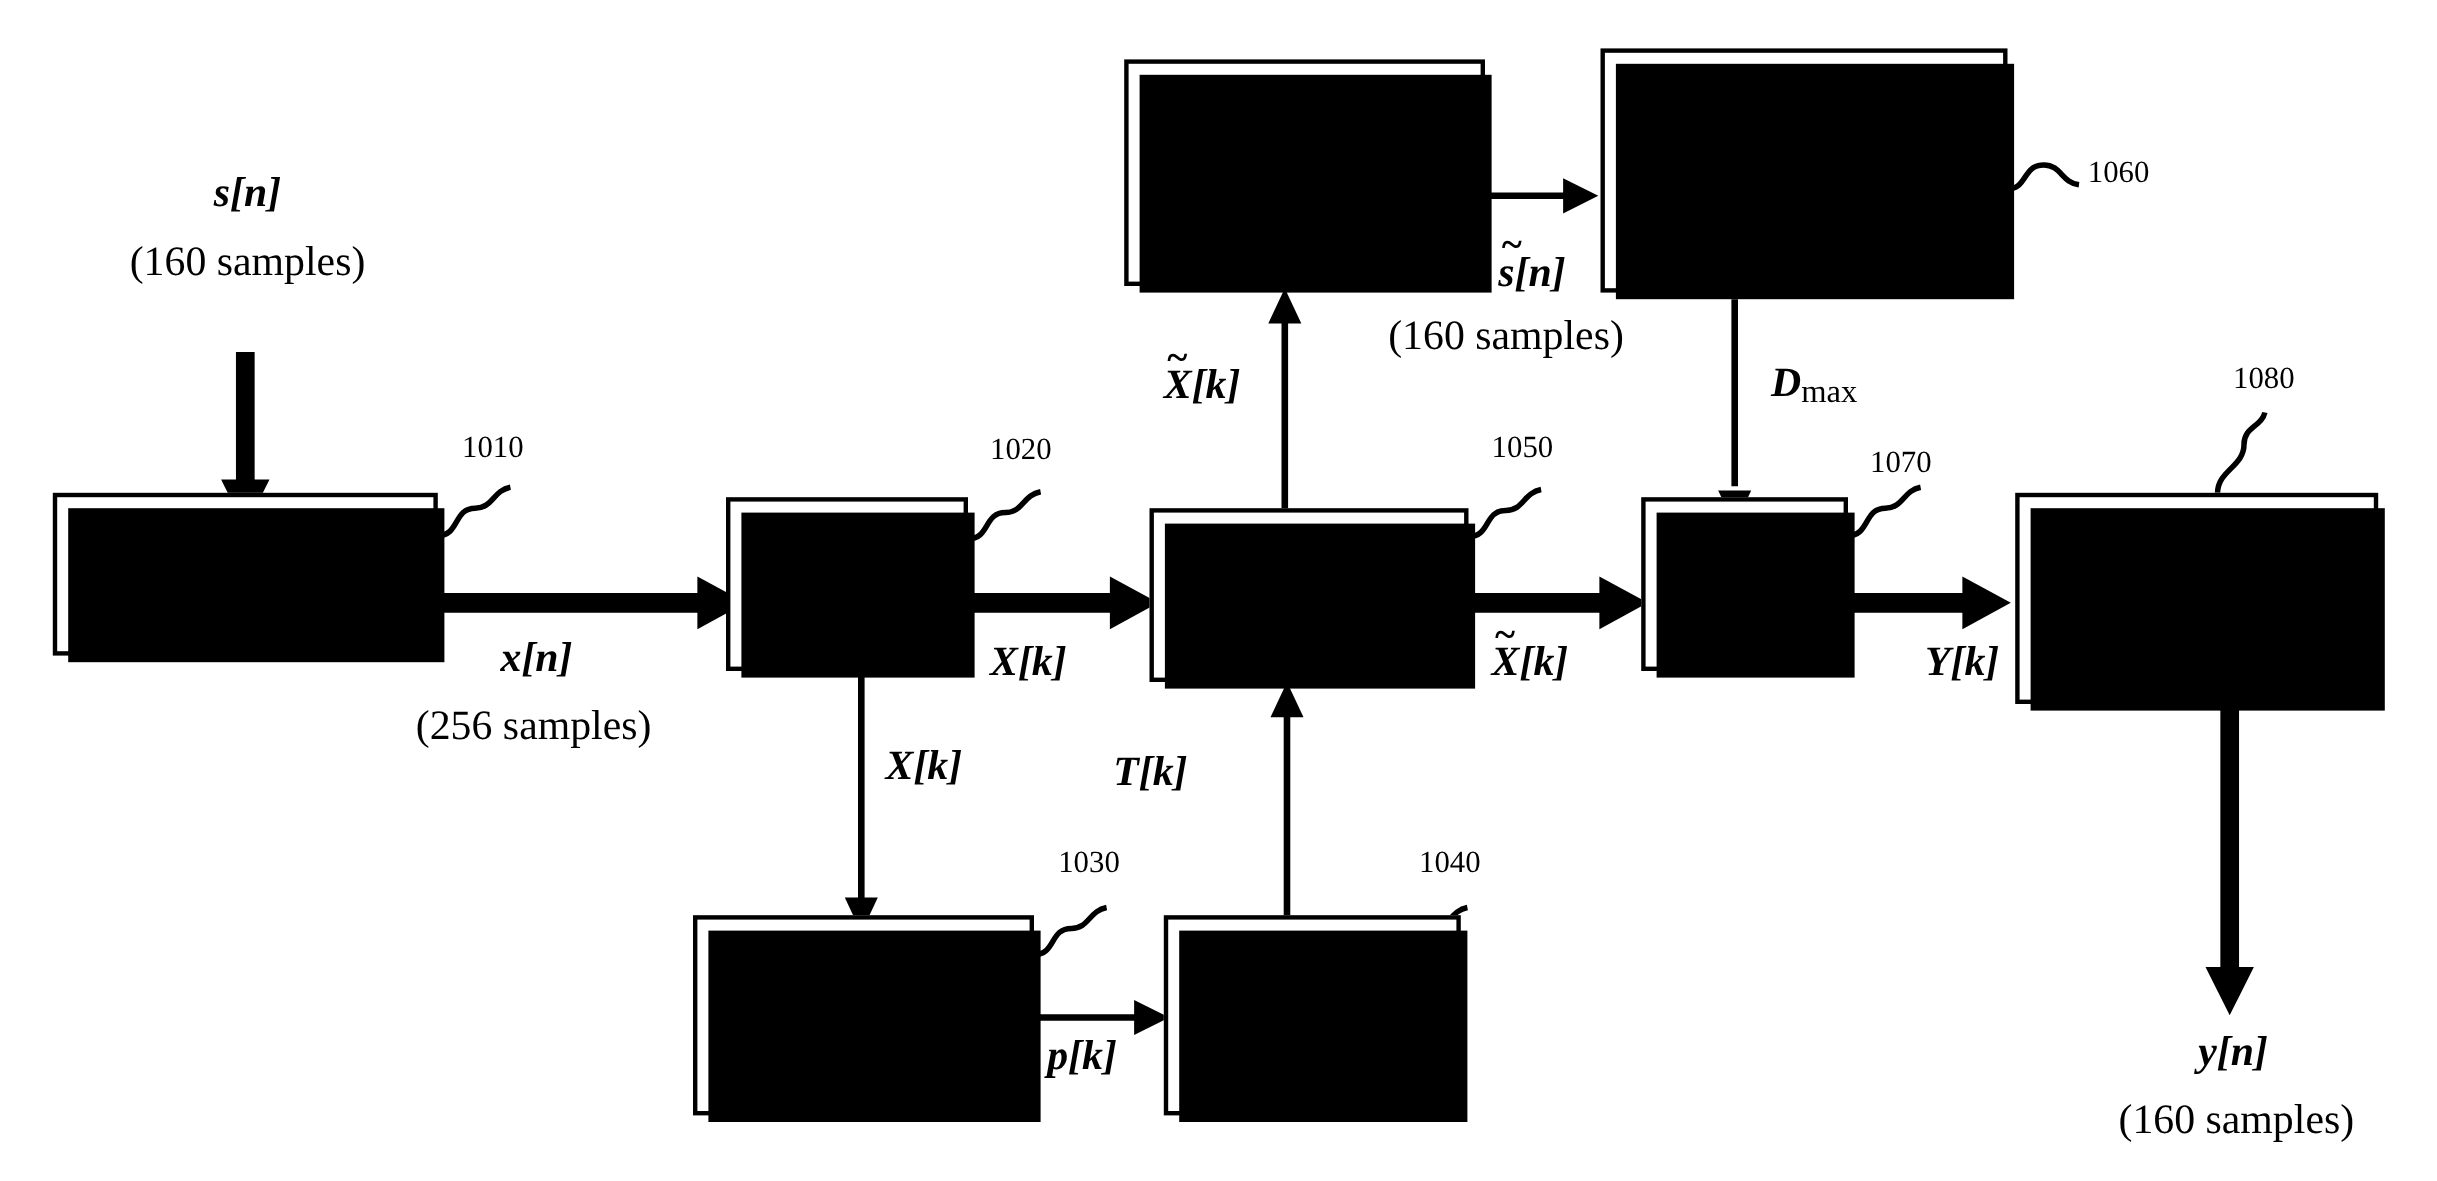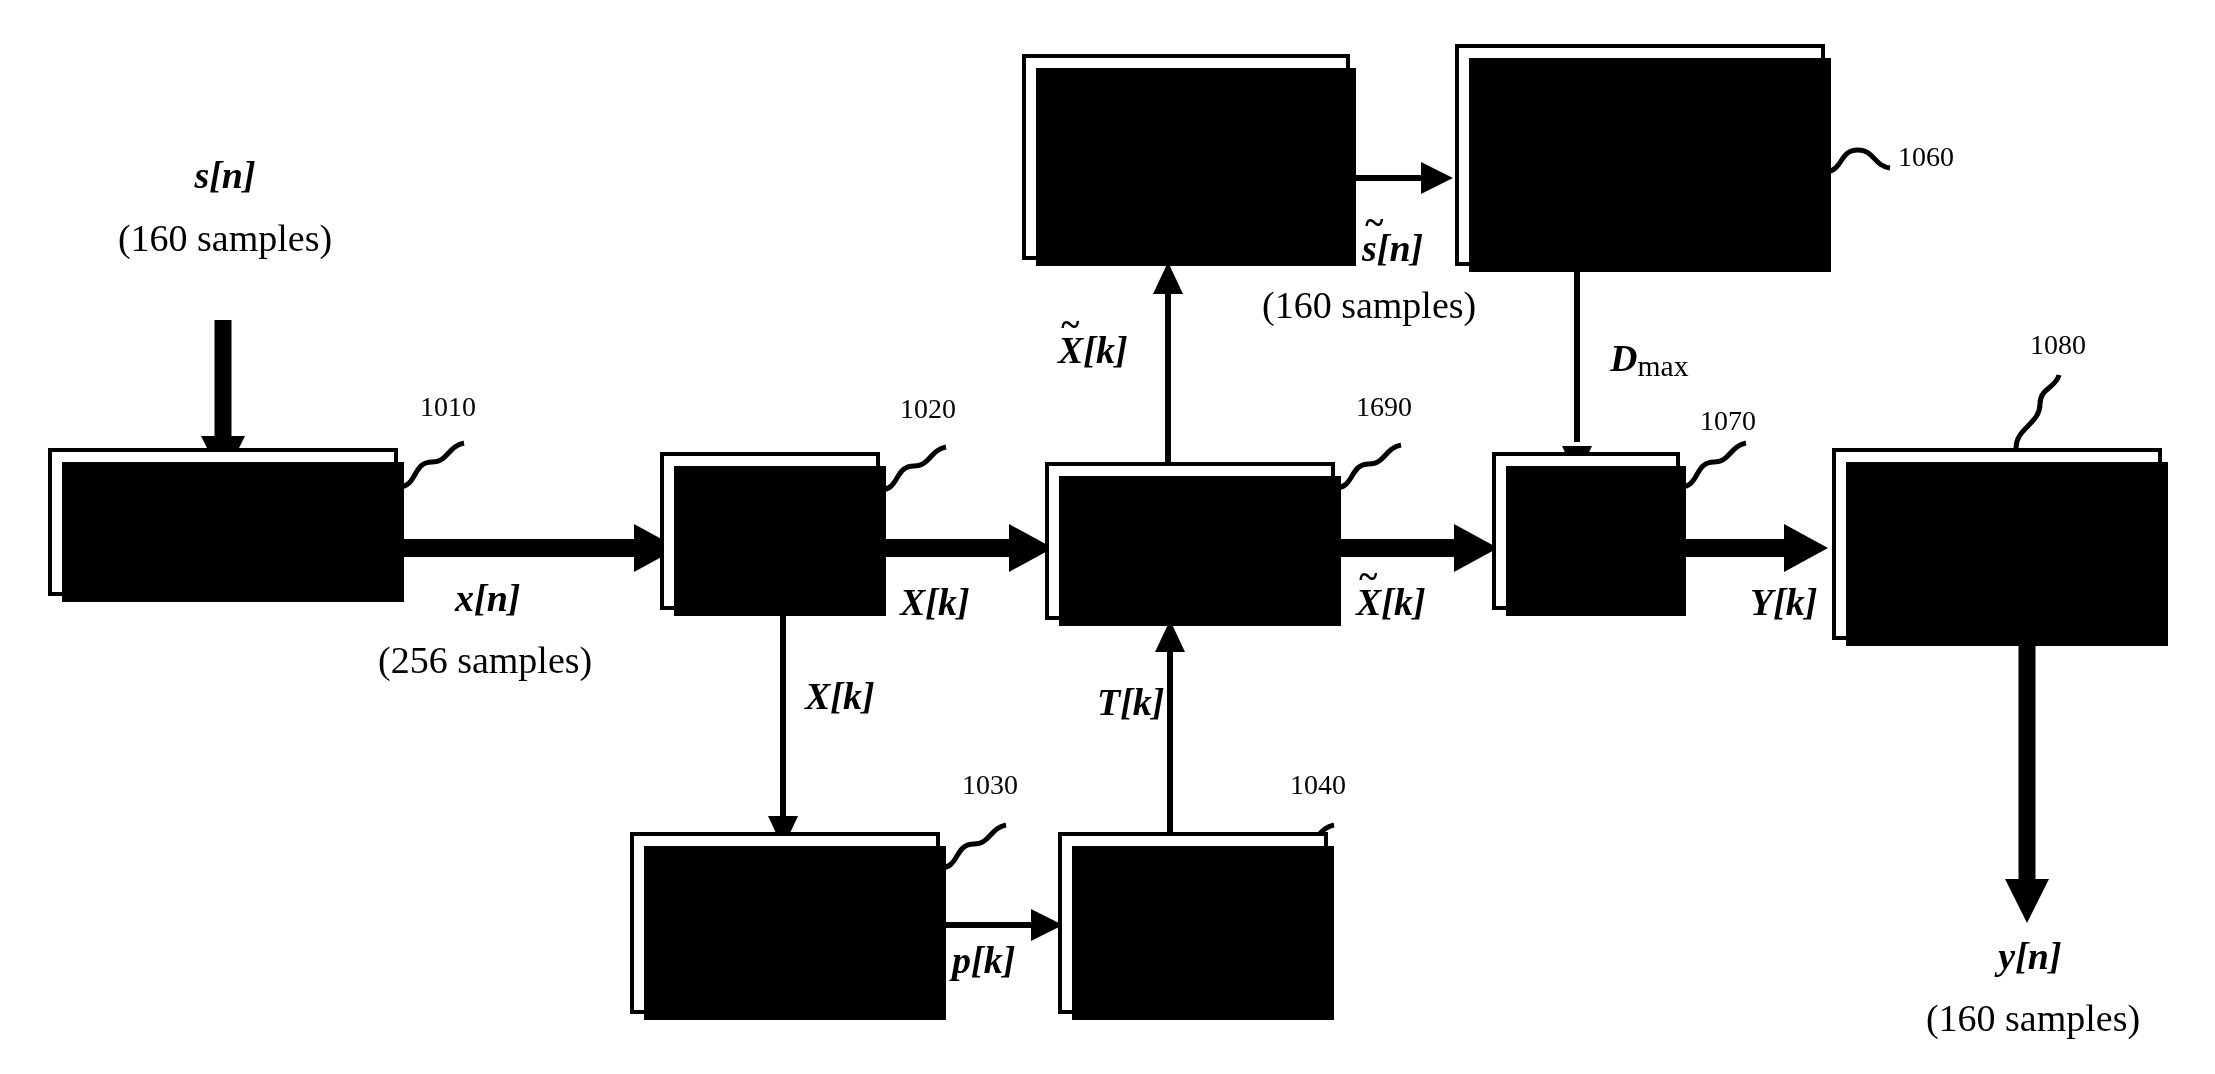--- a/index.html
+++ b/index.html
@@ -236,46 +236,46 @@
 
   <div class="lbl sym" style="left:455px; top:578px;">x[n]</div>
   <div class="lbl" style="left:378px; top:640px;">(256 samples)</div>
 
   <div class="lbl sym" style="left:900px; top:582px;">X[k]</div>
 
   <div class="lbl sym" style="left:805px; top:676px;">X[k]</div>
 
   <div class="lbl sym" style="left:952px; top:940px;">p[k]</div>
 
-  <div class="lbl sym" style="left:1097px; top:682px;">T[k]</div>
+  <div class="lbl sym" style="left:1012px; top:682px;">T[k]</div>
 
   <div class="lbl sym" style="left:1058px; top:330px;">
     <span class="tld" style="position: absolute; left: 2px; top: -22px; font-size: 0.92em; font-weight: bold; line-height: 1;">~</span><span>X[k]</span>
   </div>
 
   <div class="lbl sym" style="left:1356px; top:582px;">
     <span class="tld" style="position: absolute; left: 2px; top: -22px; font-size: 0.92em; font-weight: bold; line-height: 1;">~</span><span>X[k]</span>
   </div>
 
   <div class="lbl sym" style="left:1362px; top:228px;">
     <span class="tld" style="position: absolute; left: 2px; top: -22px; font-size: 0.92em; font-weight: bold; line-height: 1;">~</span><span>s[n]</span>
   </div>
   <div class="lbl" style="left:1262px; top:285px;">(160 samples)</div>
 
-  <div class="lbl sym" style="left:1610px; top:338px;text-align:center;">
+  <div class="lbl sym" style="left:1610px; top:328px;text-align:center;">
     <span>D</span><span class="sub">max</span>
   </div>
 
   <div class="lbl sym" style="left:1722px; top:582px;margin-left:28px;">Y[k]</div>
 
   <div class="lbl sym center" style="left:1930px; top:936px; width:200px; text-align:center;font-style:italic;">y[n]</div>
   <div class="lbl center" style="left:1888px; top:998px; width:290px; text-align:center;">(160 samples)</div>
 
   <div class="lbl ref" style="left:420px; top:392px;">1010</div>
   <div class="lbl ref" style="left:900px; top:394px;">1020</div>
   <div class="lbl ref" style="left:962px; top:770px;">1030</div>
   <div class="lbl ref" style="left:1290px; top:770px;">1040</div>
-  <div class="lbl ref" style="left:1356px; top:392px;">1690</div>
+  <div class="lbl ref" style="left:1356px; top:392px;">1050</div>
   <div class="lbl ref" style="left:1898px; top:142px;">1060</div>
   <div class="lbl ref" style="left:1700px; top:406px;">1070</div>
   <div class="lbl ref" style="left:2030px; top:330px;">1080</div>
 
 </div>
 
 </body></html>

